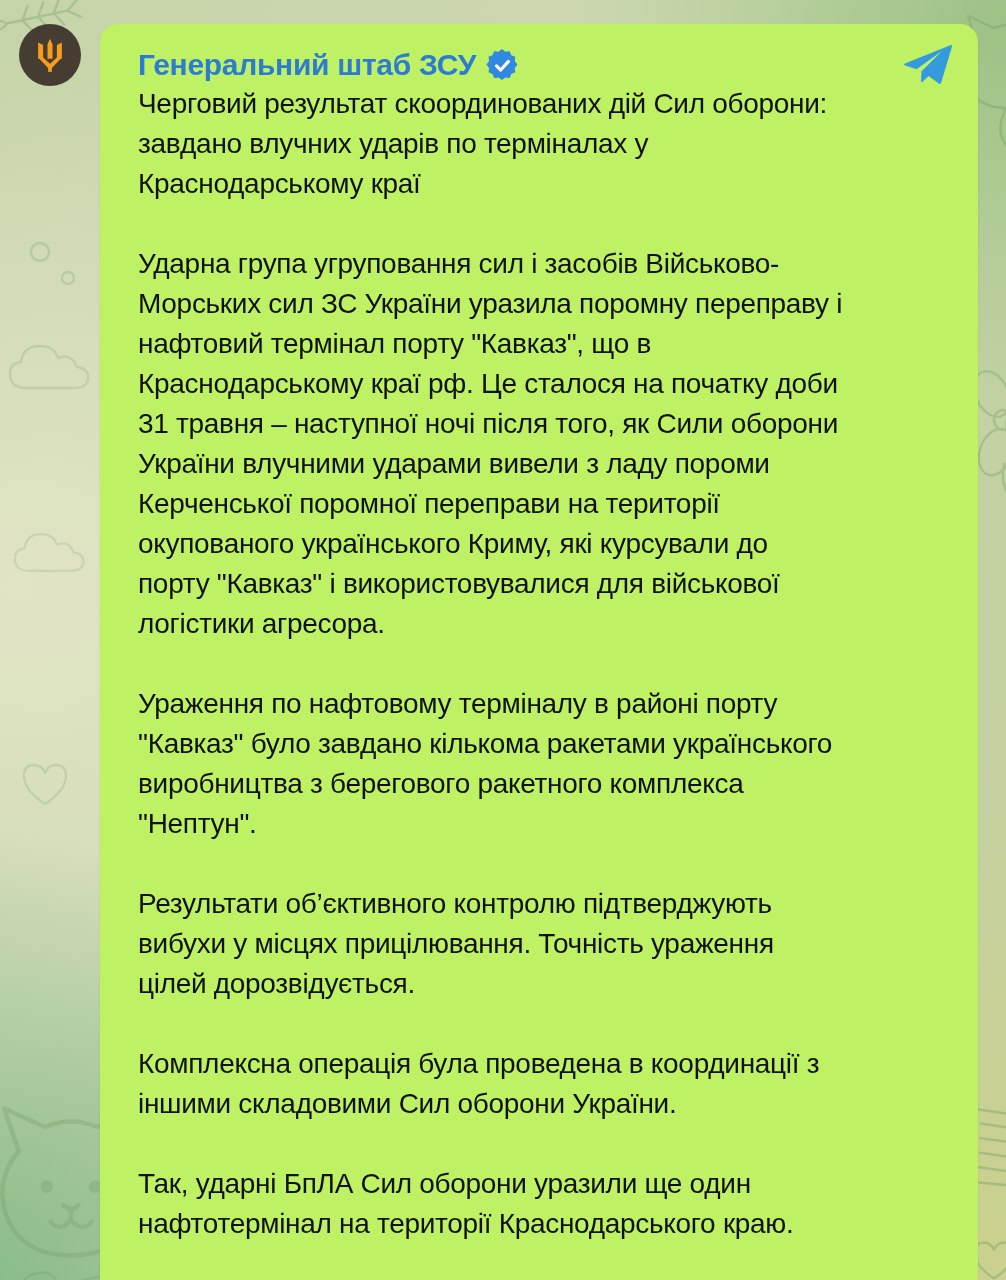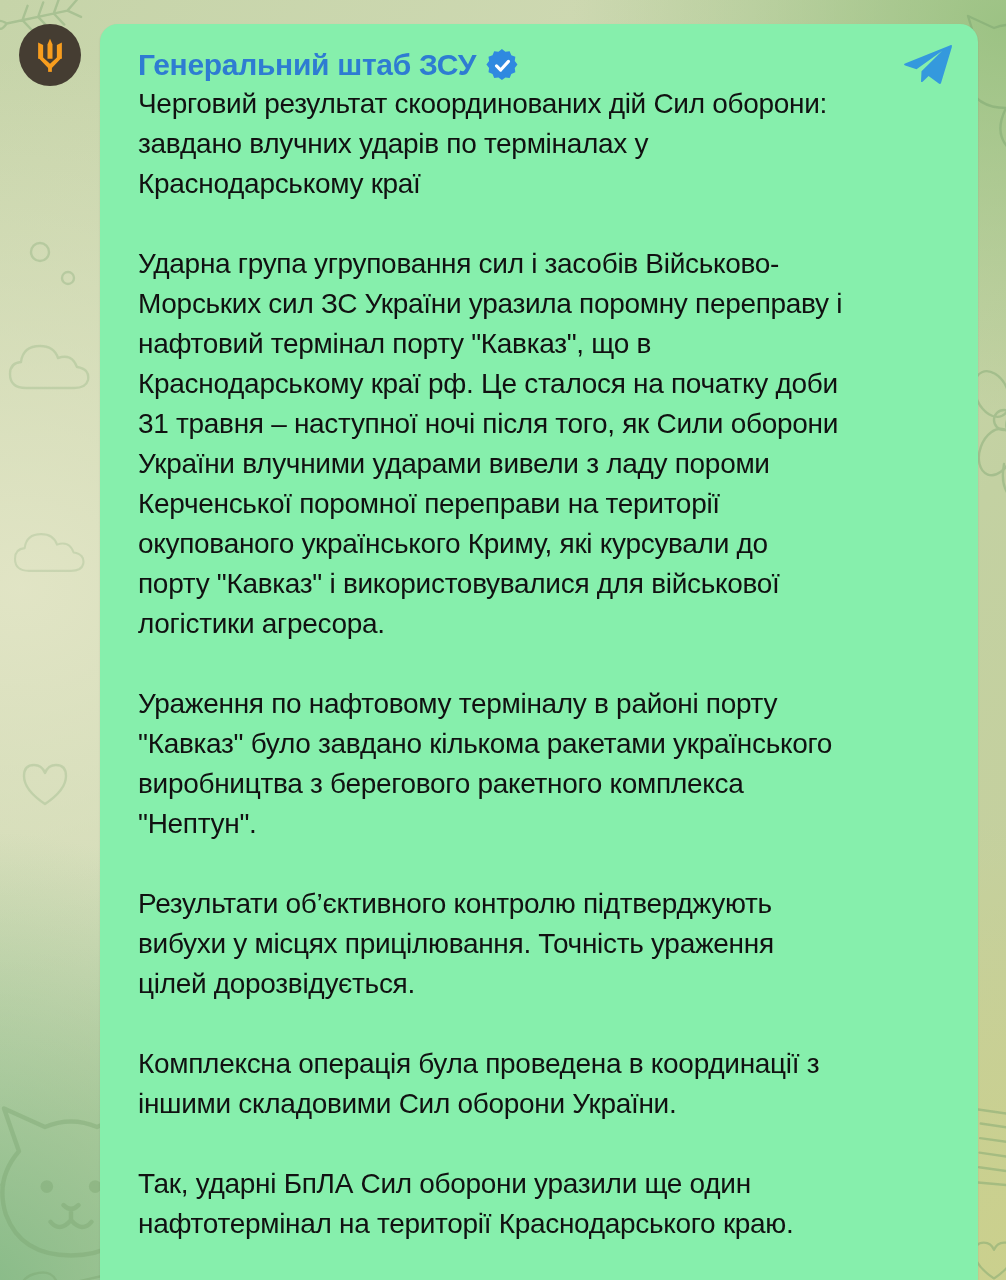--- a/index.html
+++ b/index.html
@@ -36,21 +36,21 @@
     display: flex; align-items: center; justify-content: center;
     cursor: pointer;
   }
   .avatar svg { width: 40px; height: 40px; display: block; }
 
   
   .bubble {
     position: absolute;
     left: 100px; top: 24px;
     width: 878px; height: calc(1280px - 24px);
-    background: #86efac;
+    background: #bef264;
     border-radius: 18px 18px 0 0;
     box-shadow: 0 1px 2px rgba(16,35,47,.12);
     padding: 23px 20px 0 38px;
   }
   .msg-header {
     display: flex; align-items: center; gap: 10px;
     height: 36px;
     position: relative;
   }
   .channel-name {

